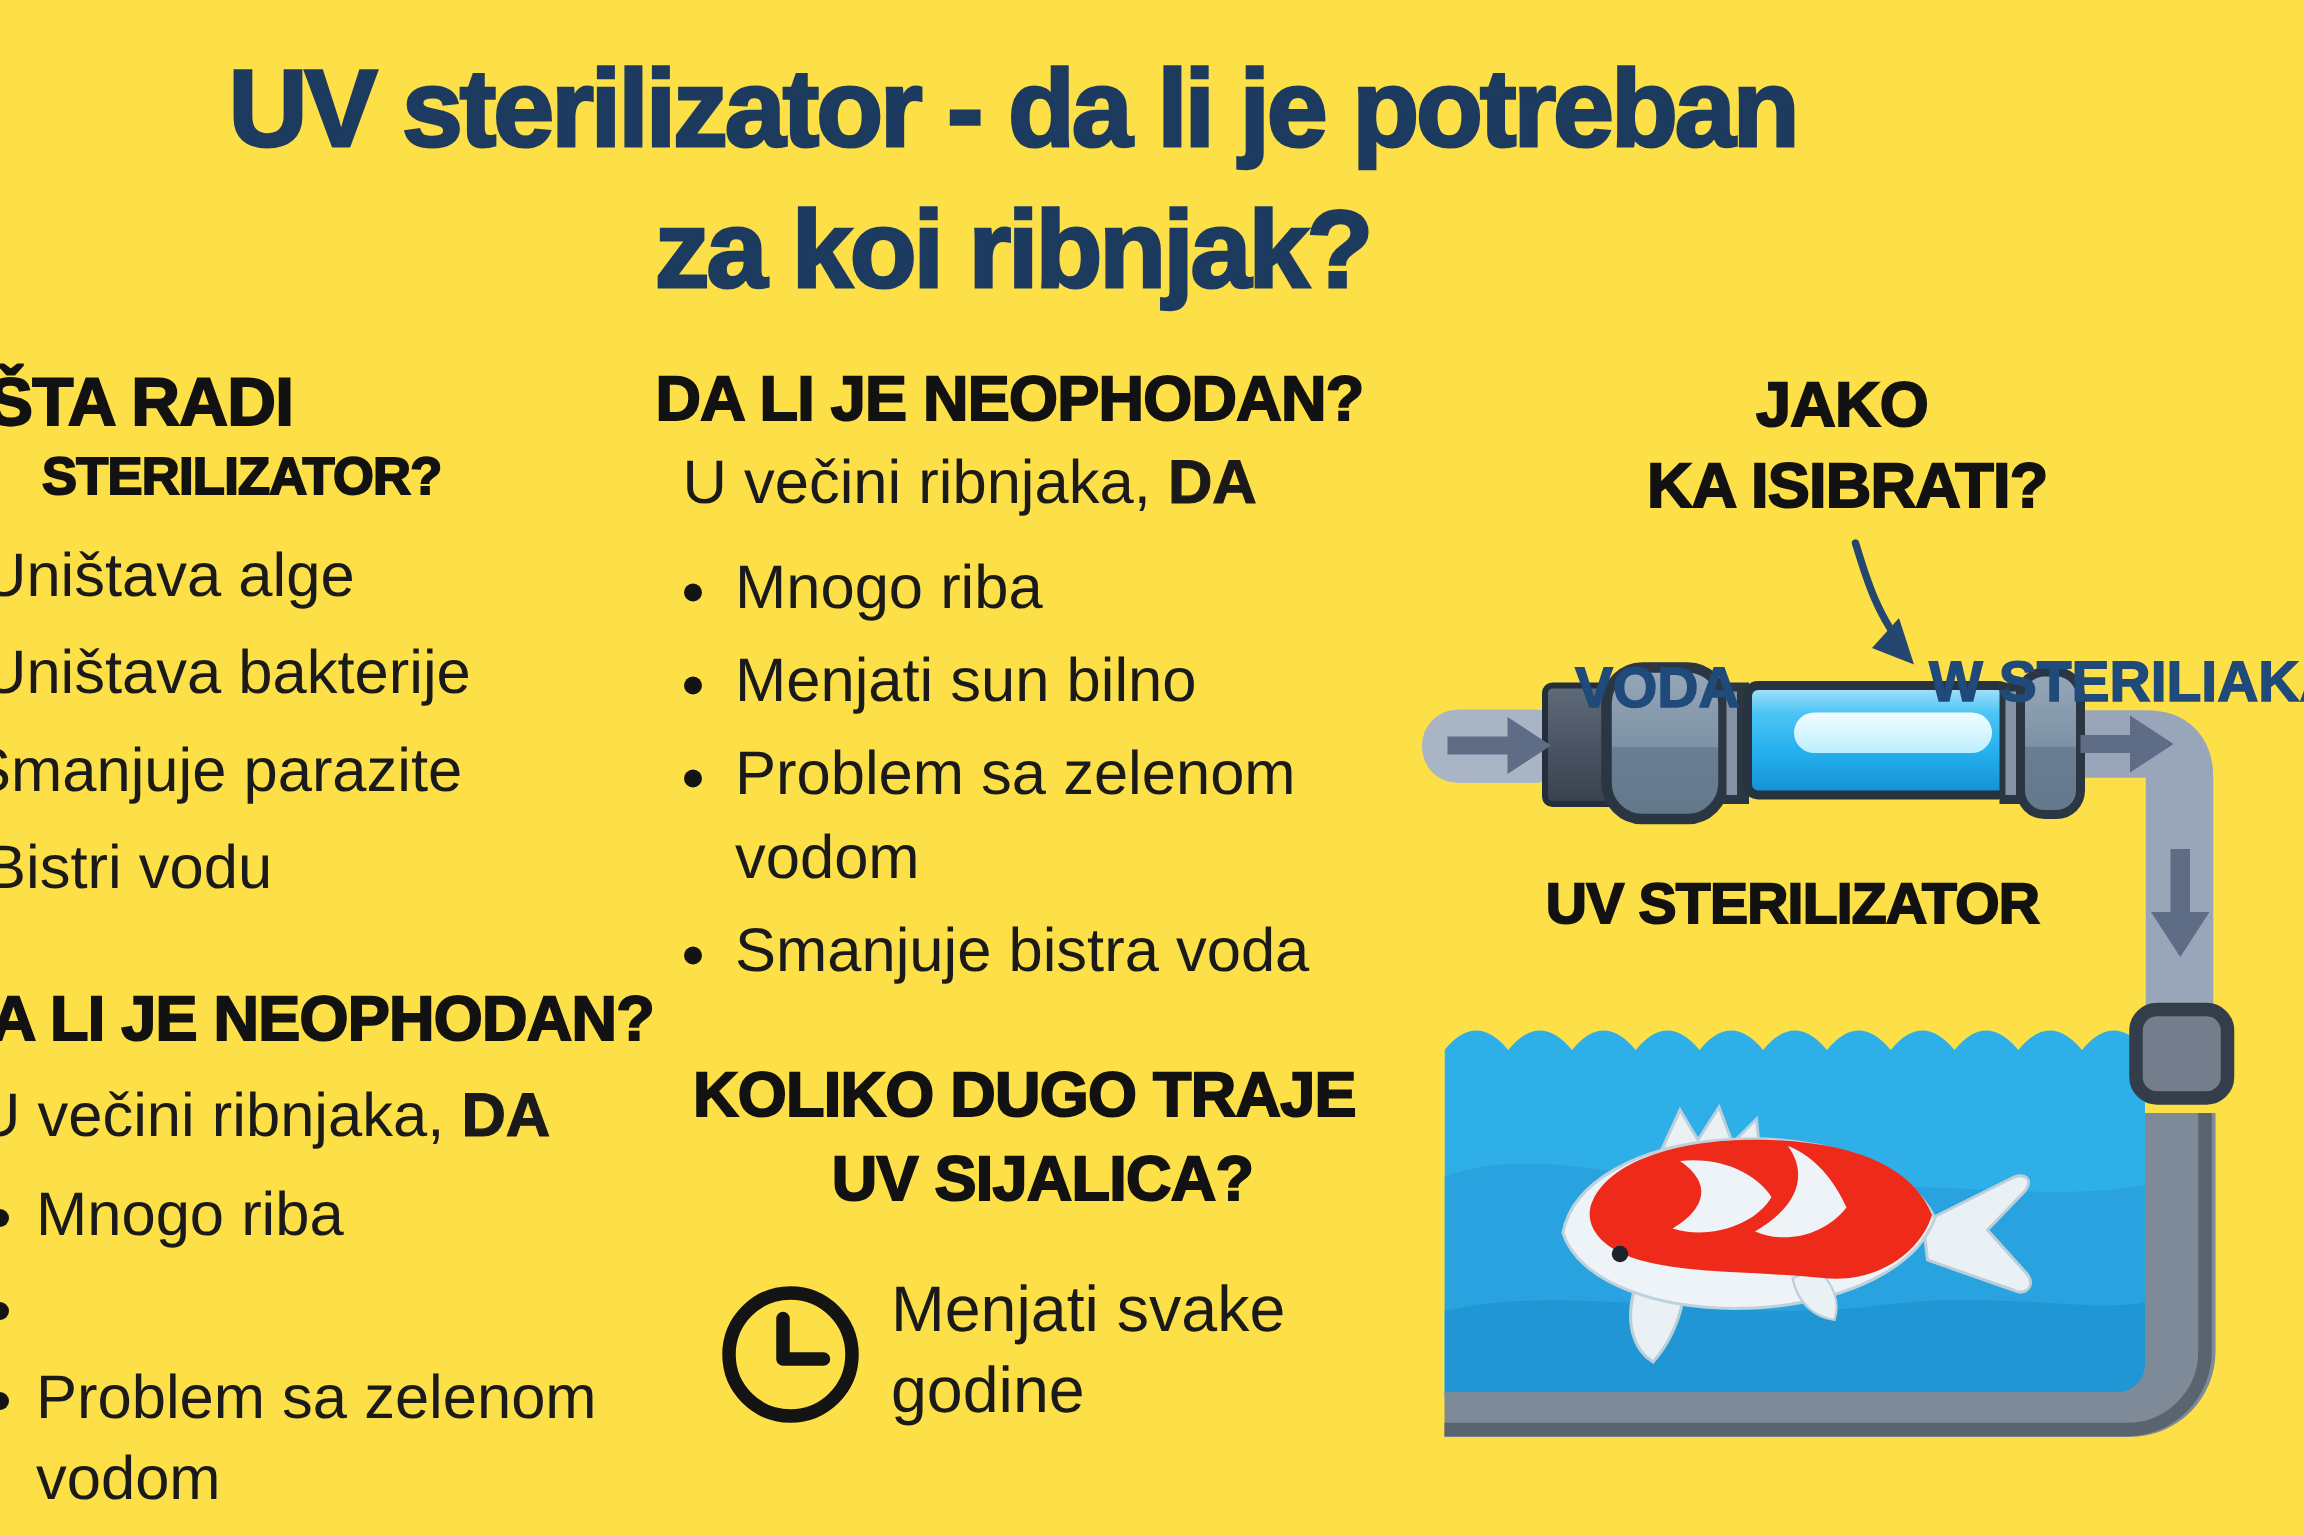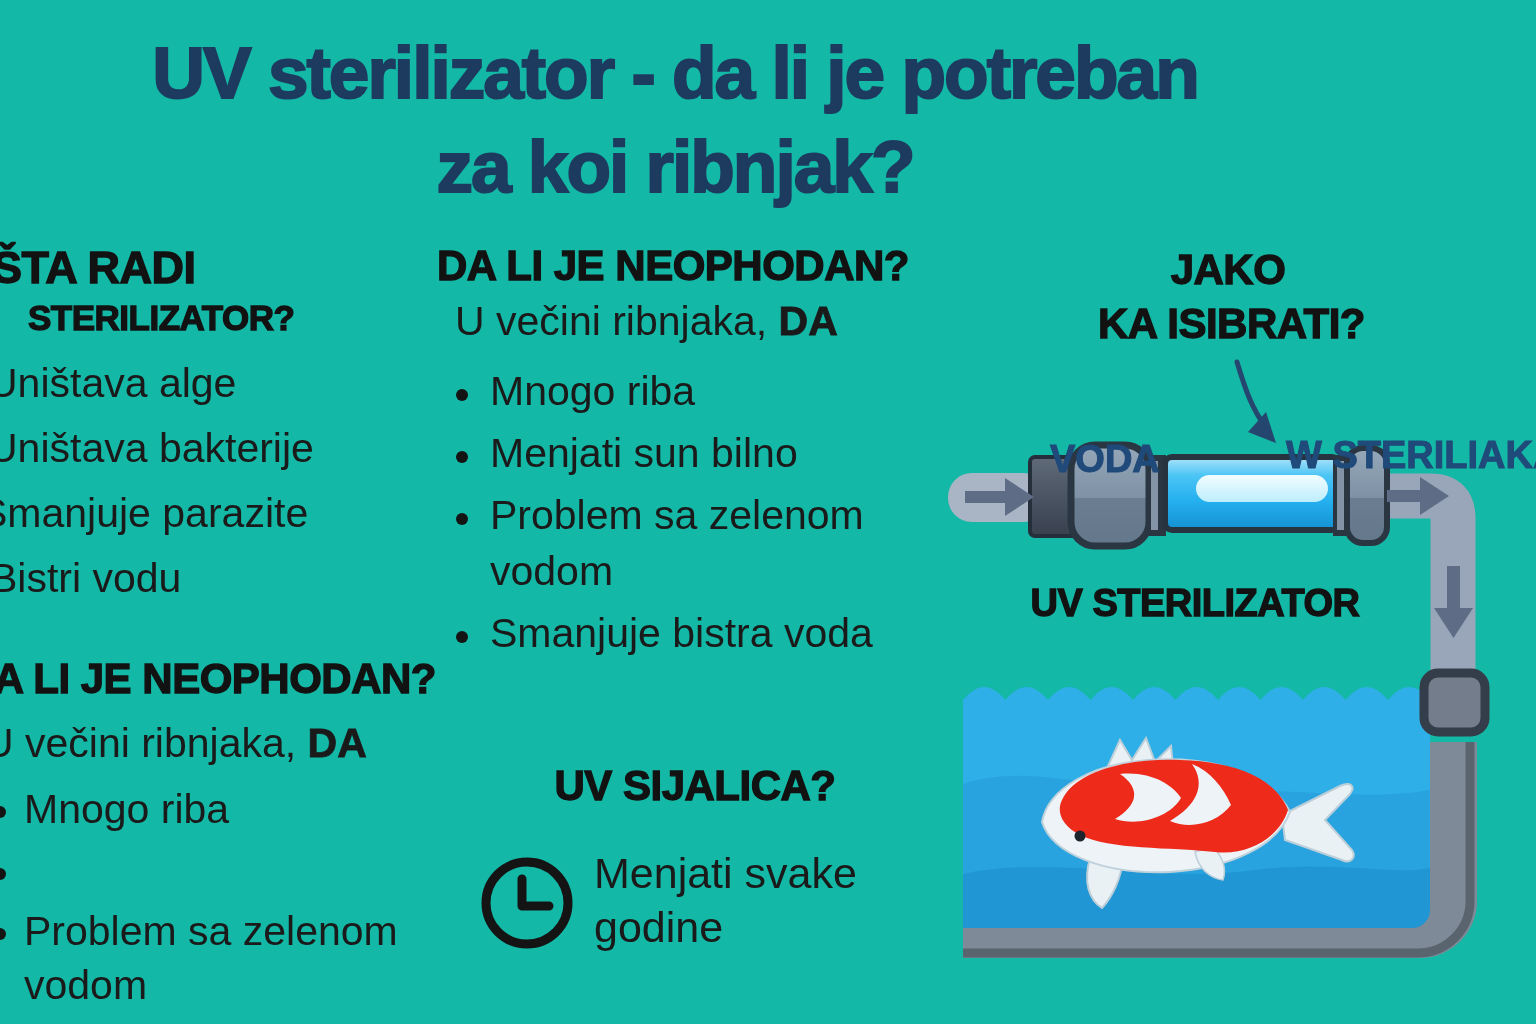--- a/index.html
+++ b/index.html
@@ -1,18 +1,18 @@
 <!DOCTYPE html>
 <html><head>
 <meta charset="utf-8">
 <style>
   html,body{margin:0;padding:0;}
   .canvas{
     position:relative;width:1536px;height:1024px;overflow:hidden;
-    background:#14b8a6;font-family:"Liberation Sans",sans-serif;color:#141414;text-decoration:underline;
+    background:#fde047;font-family:"Liberation Sans",sans-serif;color:#141414;text-decoration:underline;
   }
   .abs{position:absolute;white-space:nowrap;}
   .title{
     left:0;top:26px;width:1350px;text-align:center;
     font-size:73px;line-height:94px;font-weight:bold;color:#1d3b5f;
     letter-spacing:-2px;-webkit-text-stroke:2px #1d3b5f;
   }
   .hd{font-weight:bold;color:#121212;-webkit-text-stroke:1.3px #121212;letter-spacing:-0.5px;font-size:42px;}
   .body{font-weight:normal;color:#1a1a1a;font-size:41px;}
   .blue-label{font-weight:bold;color:#1f4a7a;-webkit-text-stroke:1px #1f4a7a;font-size:38px;margin-top:40px;}
@@ -54,20 +54,21 @@
   <div class="dot" style="left:456px;top:389px;"></div>
   <div class="abs body" style="left:490px;top:368px;">Mnogo riba</div>
   <div class="dot" style="left:456px;top:451px;"></div>
   <div class="abs body" style="left:490px;top:430px;">Menjati sun bilno</div>
   <div class="dot" style="left:456px;top:513px;"></div>
   <div class="abs body" style="left:490px;top:492px;">Problem sa zelenom</div>
   <div class="abs body" style="left:490px;top:548px;">vodom</div>
   <div class="dot" style="left:456px;top:631px;"></div>
   <div class="abs body" style="left:490px;top:610px;">Smanjuje bistra voda</div>
 
+  <div class="abs hd center" style="left:430px;top:706px;width:506px;">KOLIKO DUGO TRAJE</div>
   <div class="abs hd center" style="left:442px;top:762px;width:506px;">UV SIJALICA?</div>
 
   <svg class="abs" style="left:477px;top:853px;" width="100" height="100" viewBox="0 0 100 100">
     <circle cx="50" cy="50" r="41" fill="none" stroke="#141414" stroke-width="9"></circle>
     <path d="M45 26 V53 H72" fill="none" stroke="#141414" stroke-width="9" stroke-linecap="round" stroke-linejoin="round"></path>
   </svg>
   <div class="abs body" style="left:594px;top:838px;font-size:43px;margin-top:11px;">Menjati svake</div>
   <div class="abs body" style="left:594px;top:903px;font-size:43px;">godine</div>
 
   <div class="abs hd center" style="left:1098px;top:246px;width:260px;">JAKO</div>

